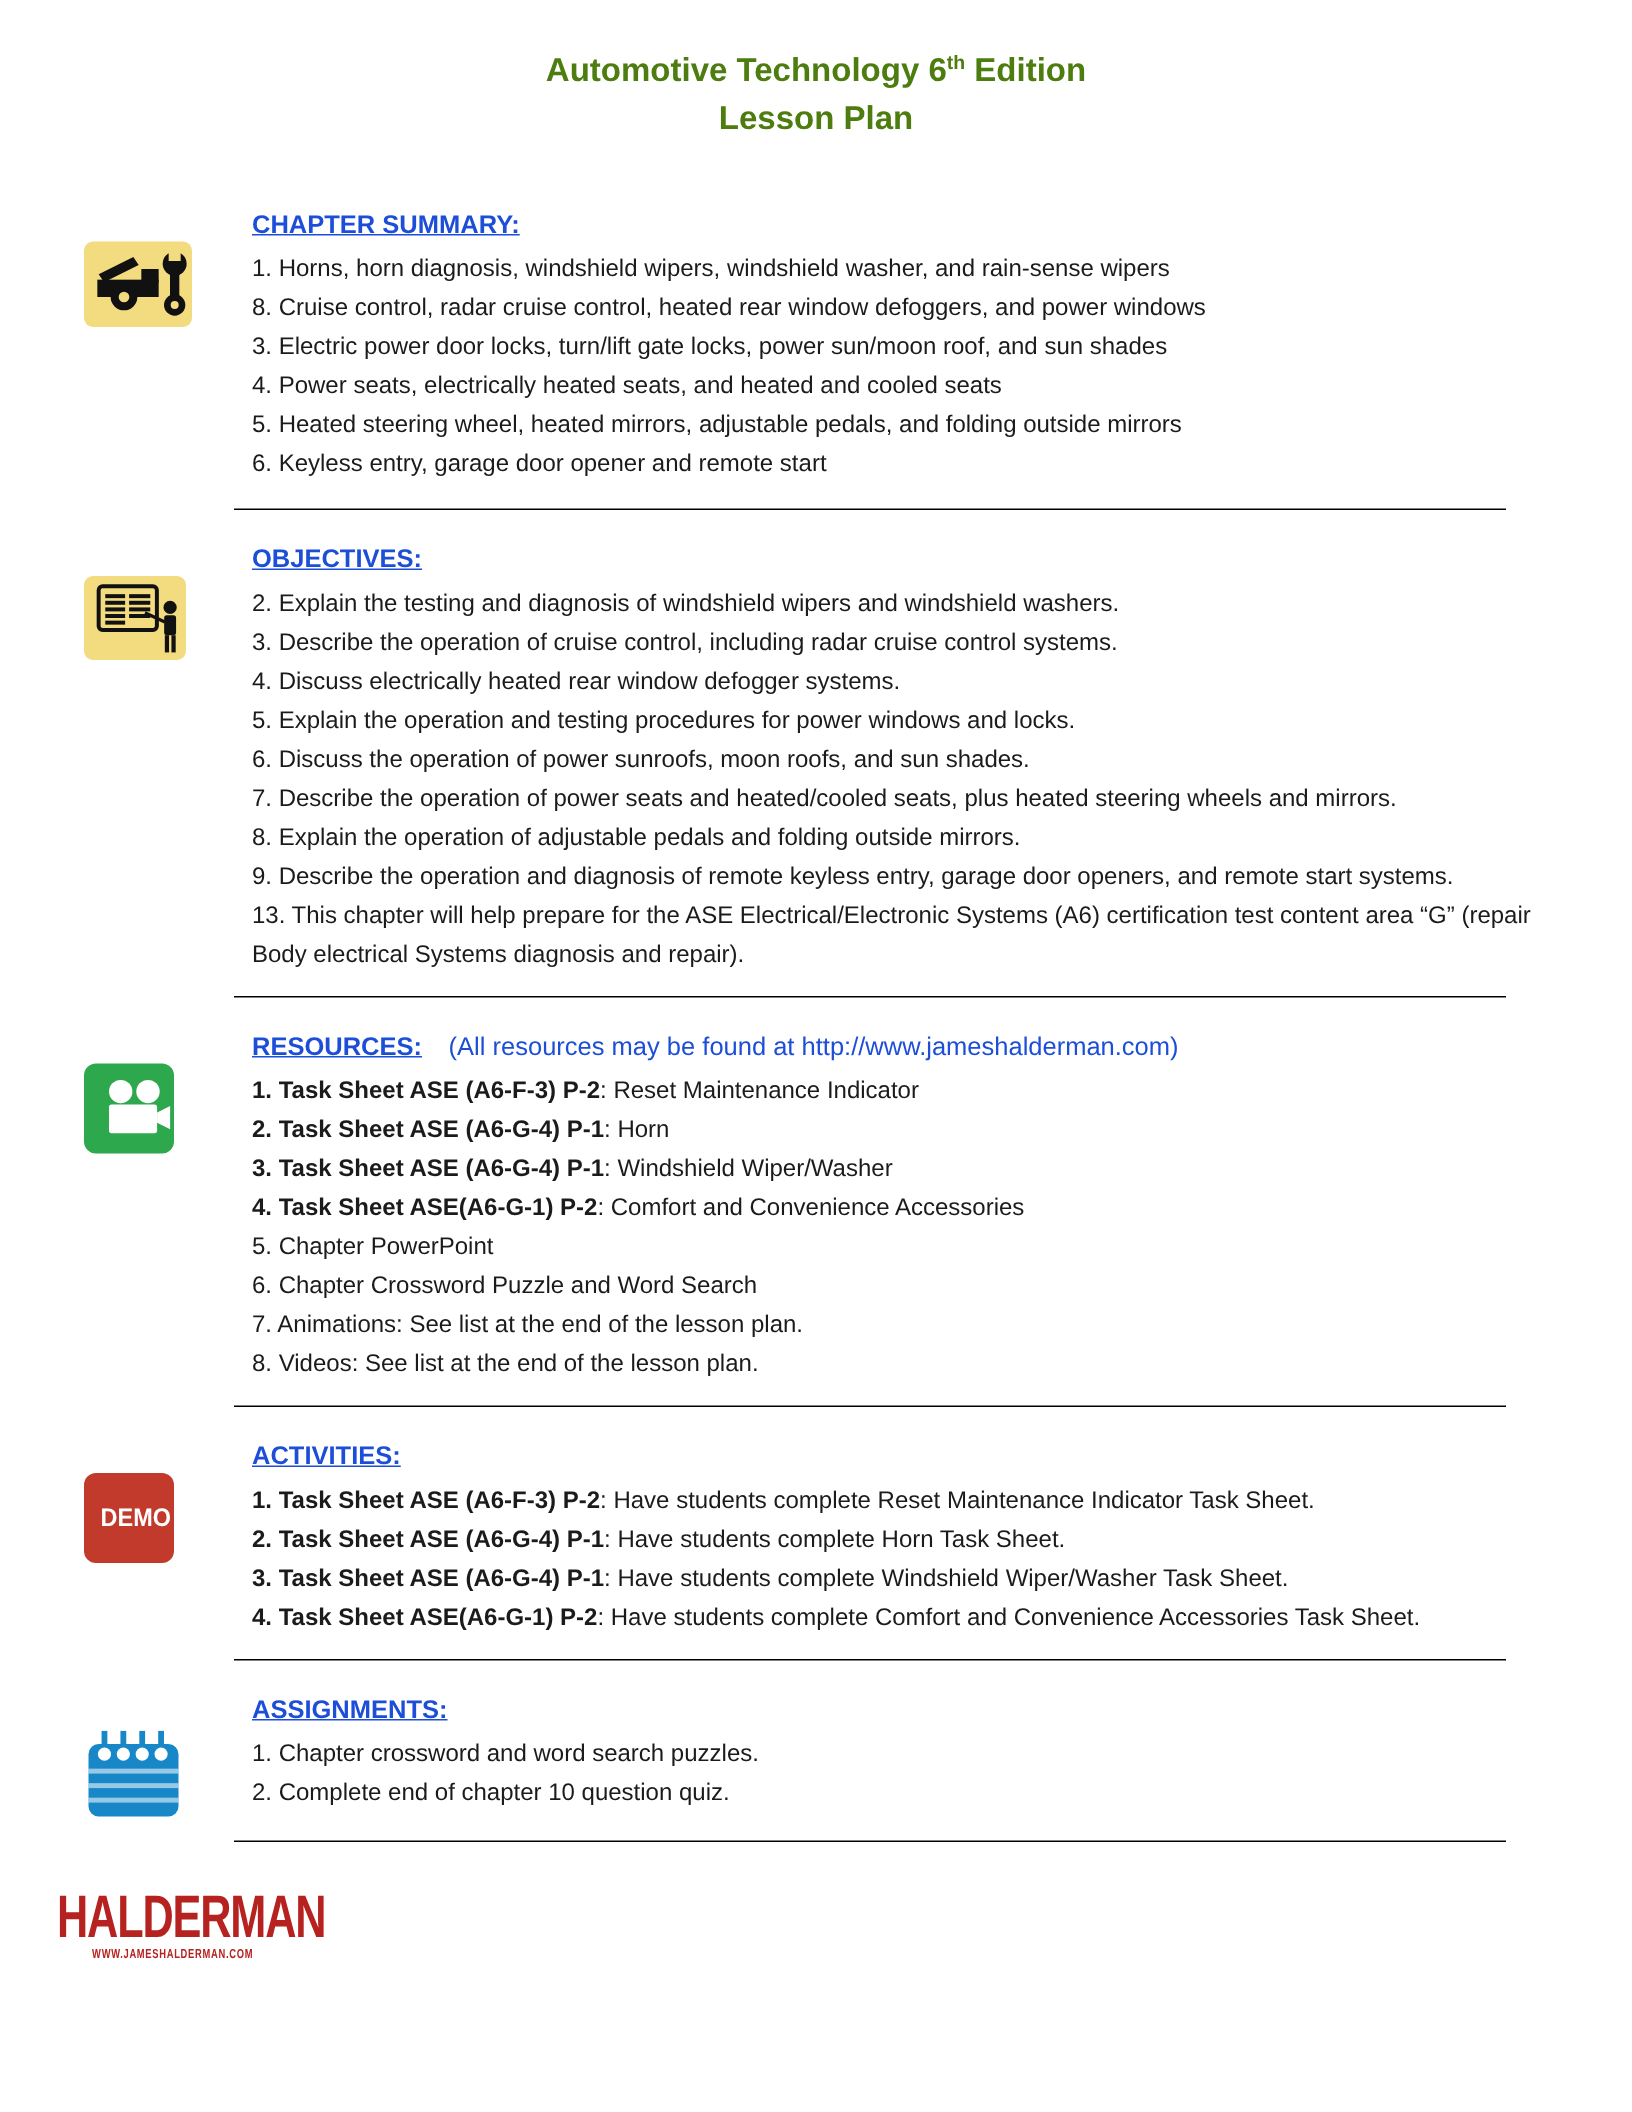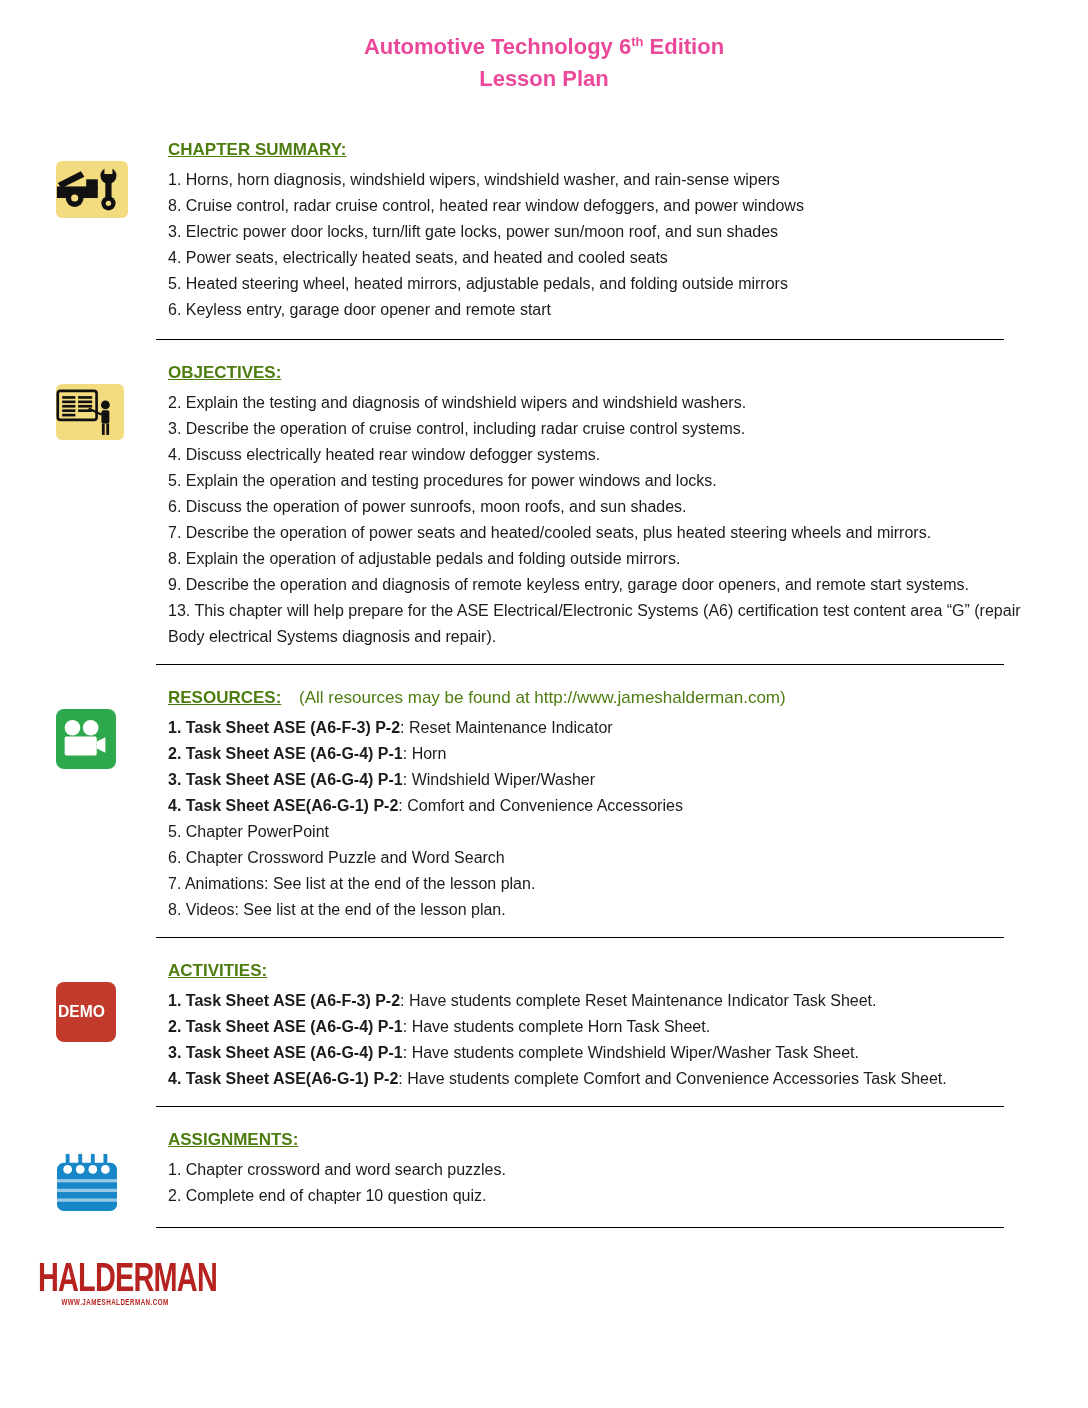--- a/index.html
+++ b/index.html
@@ -1,34 +1,34 @@
 <!DOCTYPE html>
 <html><head>
 <meta charset="utf-8">
 <style>
   html,body { margin:0; padding:0; background:#ffffff; }
   .page {
     position:relative; width:1088px; height:1408px; background:#ffffff;
     color:#1b1b1b; font-family:"Liberation Sans", sans-serif; overflow:hidden;
   }
-  .titles { padding-top:26px; text-align:center; font-weight:bold; font-size:22px; line-height:32px; color:#ec4899; }
+  .titles { padding-top:26px; text-align:center; font-weight:bold; font-size:22px; line-height:32px; color:#4d7c0f; }
   .titles sup { font-size:13px; }
   .sec { display:flex; margin-top:22px; }
   .sec.first { margin-top:44px; }
   .icon-col { flex:0 0 168px; width:168px; box-sizing:border-box; padding:22px 0 0 56px; }
   .content { width:862px; }
-  .sec-heading { margin:0; font-size:17px; line-height:22px; font-weight:bold; color:#4d7c0f; }
+  .sec-heading { margin:0; font-size:17px; line-height:22px; font-weight:bold; color:#1d4ed8; }
   .sec-heading .hd { text-decoration:underline; }
   .sec-heading .note { font-weight:normal;margin-left:13px; }
   .items { list-style:none; margin:6px 0 0 0; padding:0; font-size:16px; line-height:26px; }
   .items li b { font-weight:bold; }
   hr.rule { border:none; border-top:1.5px solid #000; margin:14px 0 0 156px; width:848px; }
   hr.rule.after-first { margin-top:16px; }
 
-  .icon-box { display:flex; align-items:center; justify-content:flex-start; border-radius:6px; }
+  .icon-box { display:flex; align-items:center; justify-content:flex-end; border-radius:6px; }
   .yellow { background:#F3DC7F; }
   .ib-summary { width:72px; height:57px; }
   .ib-objectives { width:68px; height:56px; }
   .ib-resources { width:60px; height:60px; background:#2EA84D; border-radius:8px; }
   .ib-activities { width:60px; height:60px; background:#C23A2B; border-radius:8px; }
   .ib-assignments { width:64px; height:62px; }
   .demo-text { color:#fff; font-weight:bold; font-size:17px; transform:scaleX(.92); letter-spacing:0; }
 
   .logo { margin:32px 0 0 38px; }
   .logo-inner { display:inline-block; transform:scaleX(.78) scaleY(1.08); transform-origin:left top; }

